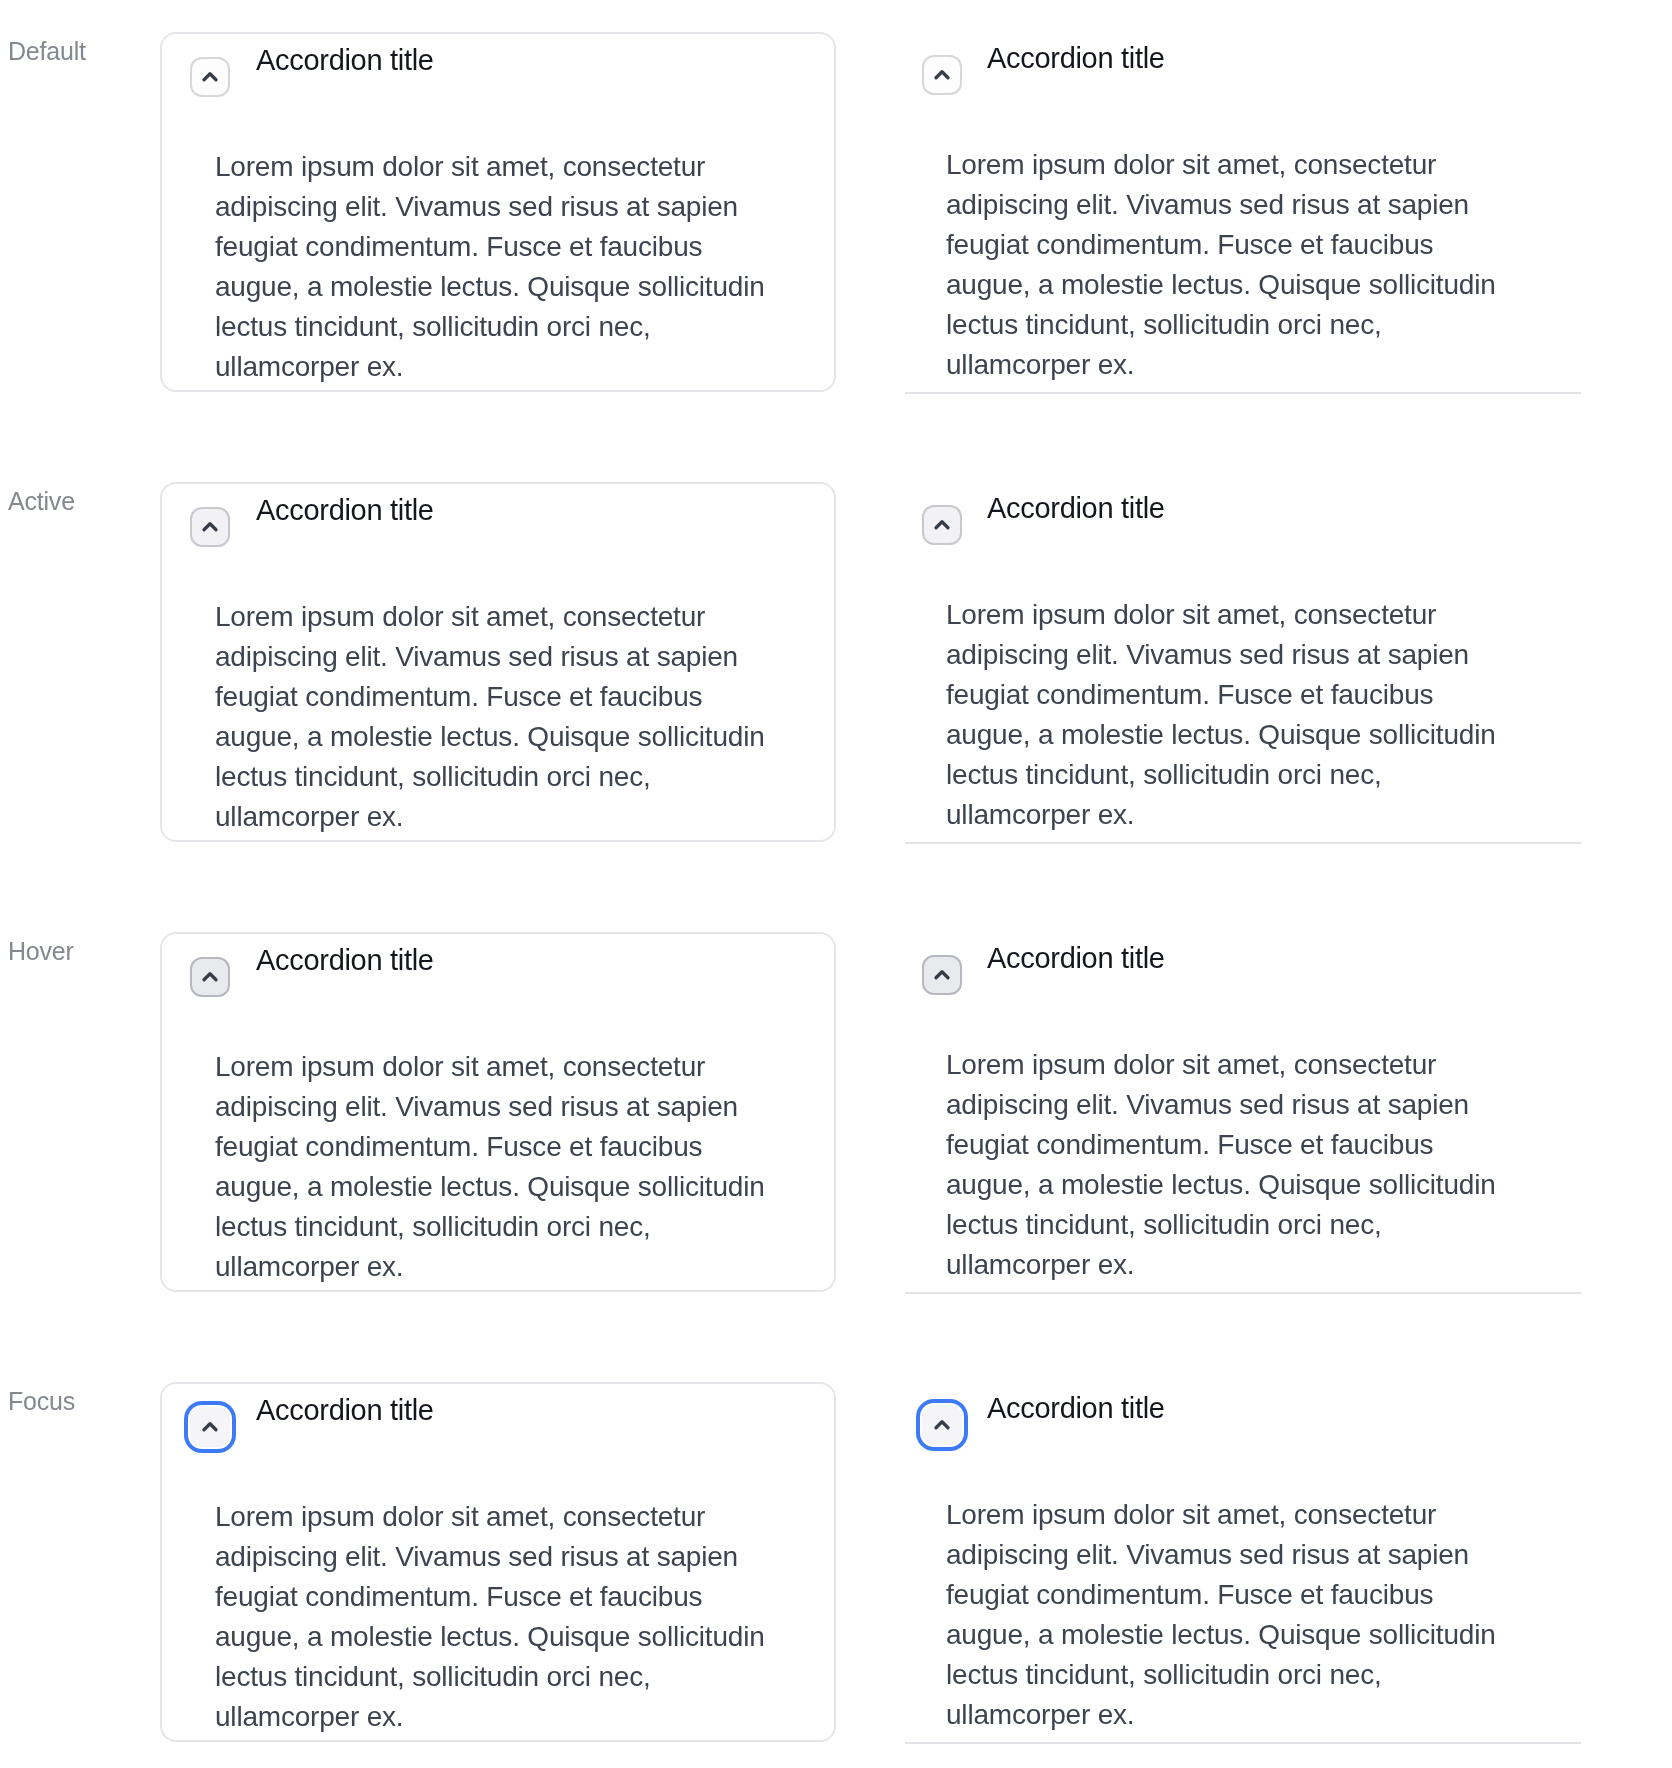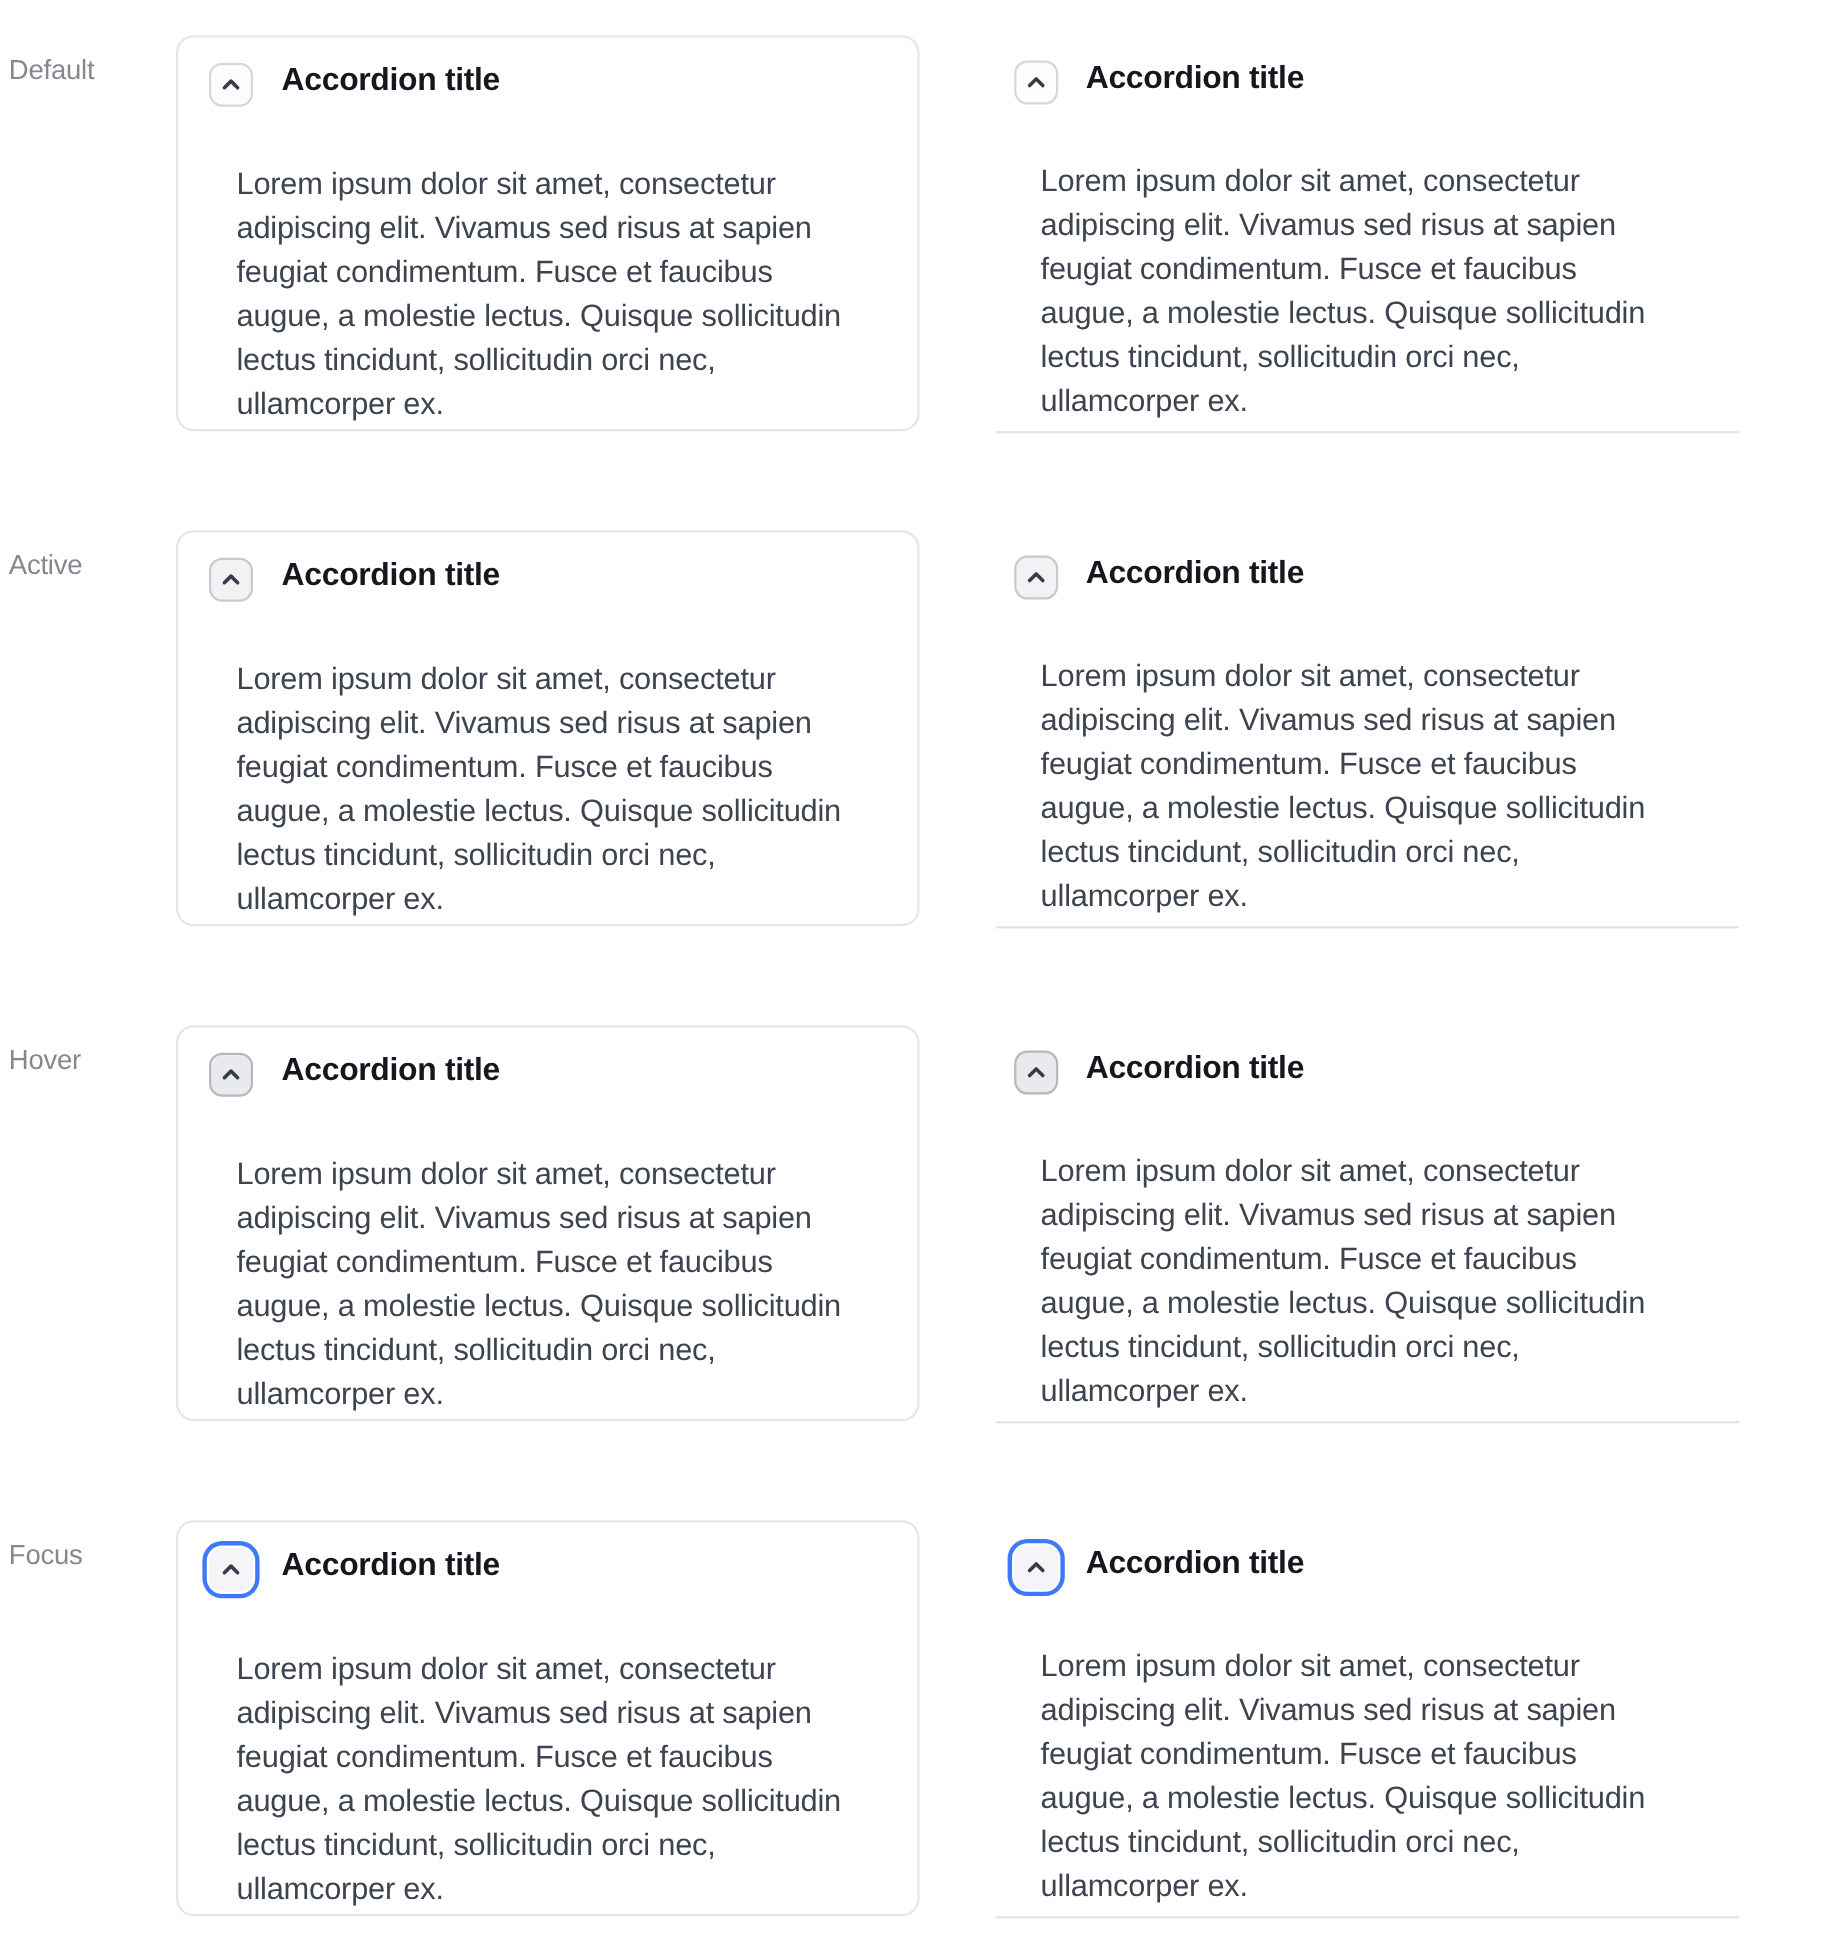--- a/index.html
+++ b/index.html
@@ -16,21 +16,21 @@
   }
   .row {
     position: absolute;
     left: 0;
     width: 1672px;
     height: 400px;
   }
   .state-label {
     position: absolute;
     left: 8px;
-    top: 17px;
+    top: 4px;
     font-size: 25px;
     line-height: 30px;
     color: var(--label, #84888f);
     letter-spacing: -0.2px;
   }
   .acc {
     position: absolute;
     top: 0;
     width: 676px;
     height: 360px;
@@ -67,26 +67,26 @@
   .icon-btn.state-focus   { background: var(--btn-focus-bg, #e9eaee);  border: 2px solid var(--btn-focus-border, #b6b7bf); }
   .icon-btn.state-active  {
     background: var(--btn-active-bg, #f5f5f7);
     border: none;
     box-shadow: 0 0 0 2px var(--btn-active-gap, #ffffff), 0 0 0 6px var(--accent, #3d7af7);
   }
   .chev { display: inline-flex; width: 20px; height: 20px; }
   .chev svg { width: 20px; height: 20px; stroke: var(--chevron, #373d48); }
   .acc-title {
     position: absolute;
-    top: 19px;
+    top: 6px;
     margin: 0;
     height: 40px;
     line-height: 40px;
     font-size: 29px;
-    font-weight: 700;
+    font-weight: 400;
     letter-spacing: -0.3px;
     color: var(--title, #14171d);
     white-space: nowrap;
     cursor: pointer;
   }
   .acc-card .acc-title { left: 94px; }
   .acc-flat .acc-title { left: 82px; }
   .acc-body {
     position: absolute;
     top: 97px;

